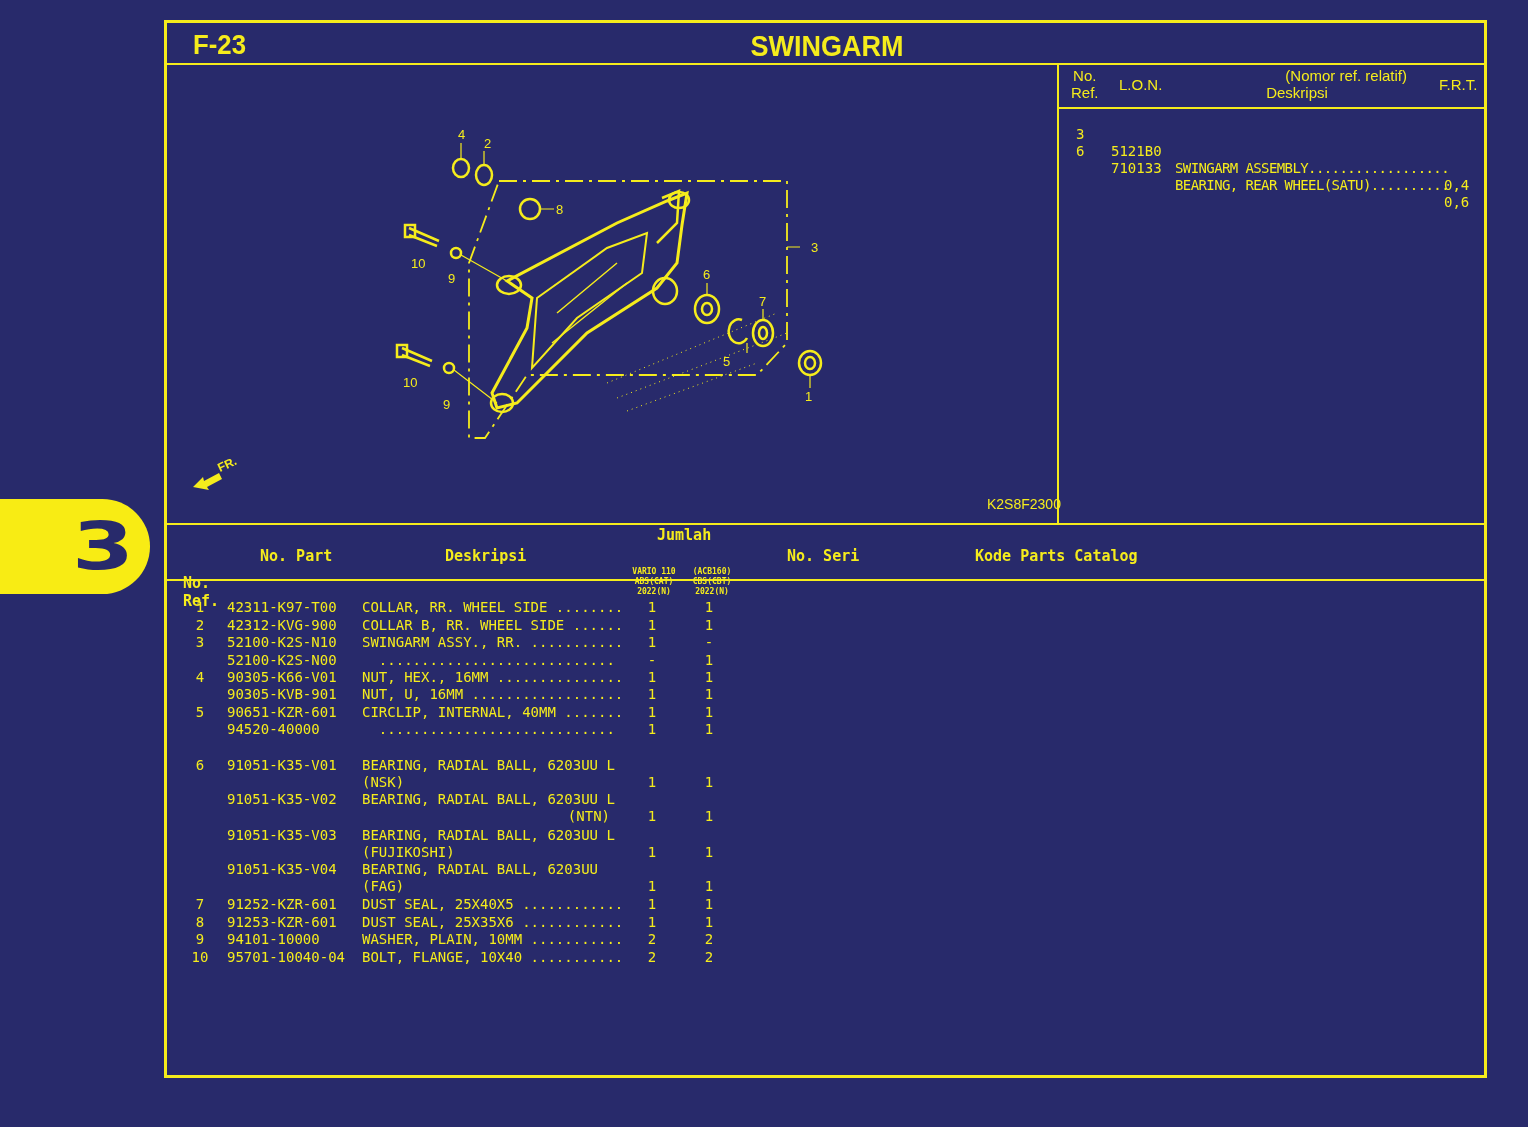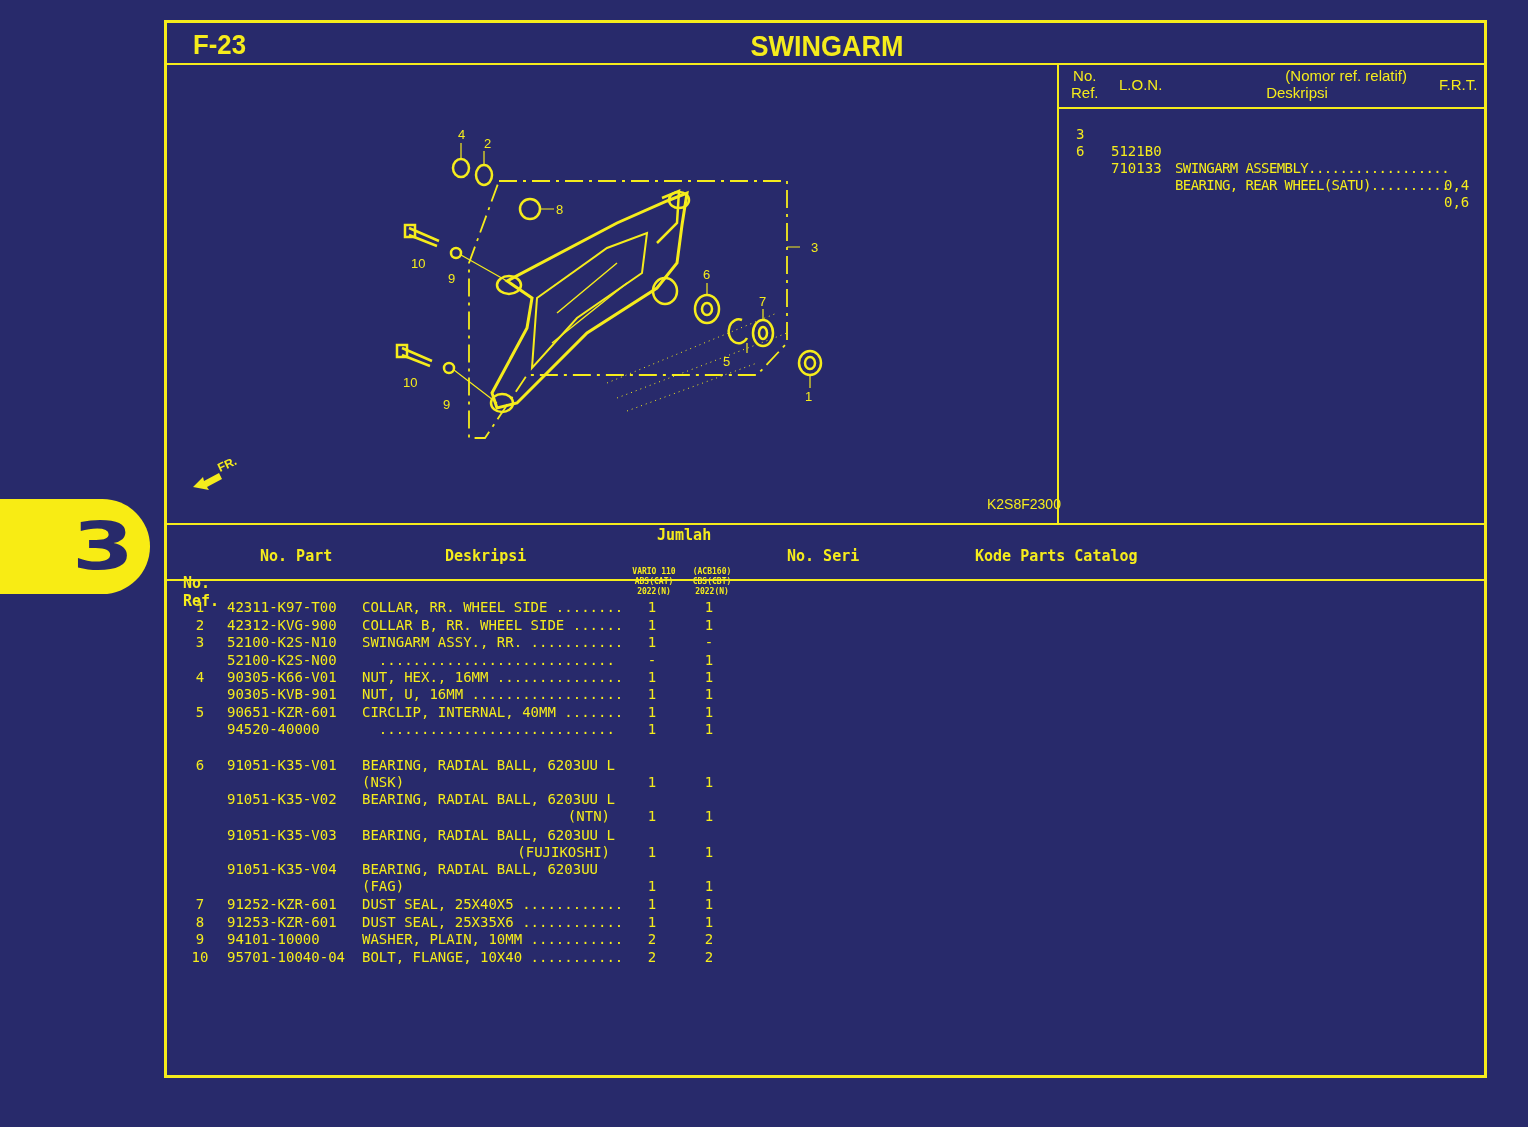--- a/index.html
+++ b/index.html
@@ -186,21 +186,21 @@
     <div class="row" style="top:18px"><span class="c-ref">2</span><span class="c-part">42312-KVG-900</span><span class="c-desc">COLLAR B, RR. WHEEL SIDE ......</span><span class="c-q1">1</span><span class="c-q2">1</span></div>
     <div class="row" style="top:35px"><span class="c-ref">3</span><span class="c-part">52100-K2S-N10</span><span class="c-desc">SWINGARM ASSY., RR. ...........</span><span class="c-q1">1</span><span class="c-q2">-</span></div>
     <div class="row" style="top:53px"><span class="c-ref"></span><span class="c-part">52100-K2S-N00</span><span class="c-desc">  ............................</span><span class="c-q1">-</span><span class="c-q2">1</span></div>
     <div class="row" style="top:70px"><span class="c-ref">4</span><span class="c-part">90305-K66-V01</span><span class="c-desc">NUT, HEX., 16MM ...............</span><span class="c-q1">1</span><span class="c-q2">1</span></div>
     <div class="row" style="top:87px"><span class="c-ref"></span><span class="c-part">90305-KVB-901</span><span class="c-desc">NUT, U, 16MM ..................</span><span class="c-q1">1</span><span class="c-q2">1</span></div>
     <div class="row" style="top:105px"><span class="c-ref">5</span><span class="c-part">90651-KZR-601</span><span class="c-desc">CIRCLIP, INTERNAL, 40MM .......</span><span class="c-q1">1</span><span class="c-q2">1</span></div>
     <div class="row" style="top:122px"><span class="c-ref"></span><span class="c-part">94520-40000</span><span class="c-desc">  ............................</span><span class="c-q1">1</span><span class="c-q2">1</span></div>
 
     <div class="row" style="top:158px; height:36px"><span class="c-ref">6</span><span class="c-part">91051-K35-V01</span><span class="c-desc">BEARING, RADIAL BALL, 6203UU L</span><span style="position:absolute; left:195px; top:17px; width:248px; text-align:left">(NSK)</span><span class="c-q1" style="top:17px">1</span><span class="c-q2" style="top:17px">1</span></div>
     <div class="row" style="top:192px; height:36px"><span class="c-ref"></span><span class="c-part">91051-K35-V02</span><span class="c-desc">BEARING, RADIAL BALL, 6203UU L</span><span style="position:absolute; left:195px; top:17px; width:248px; text-align:right">(NTN)</span><span class="c-q1" style="top:17px">1</span><span class="c-q2" style="top:17px">1</span></div>
-    <div class="row" style="top:228px; height:36px"><span class="c-ref"></span><span class="c-part">91051-K35-V03</span><span class="c-desc">BEARING, RADIAL BALL, 6203UU L</span><span style="position:absolute; left:195px; top:17px; width:248px; text-align:right">(FUJIKOSHI)</span><span class="c-q1" style="top:17px">1</span><span class="c-q2" style="top:17px">1</span></div>
+    <div class="row" style="top:228px; height:36px"><span class="c-ref"></span><span class="c-part">91051-K35-V03</span><span class="c-desc">BEARING, RADIAL BALL, 6203UU L</span><span style="position:absolute; left:195px; top:17px; width:248px; text-align:left">(FUJIKOSHI)</span><span class="c-q1" style="top:17px">1</span><span class="c-q2" style="top:17px">1</span></div>
     <div class="row" style="top:262px; height:36px"><span class="c-ref"></span><span class="c-part">91051-K35-V04</span><span class="c-desc">BEARING, RADIAL BALL, 6203UU</span><span style="position:absolute; left:195px; top:17px; width:248px; text-align:left">(FAG)</span><span class="c-q1" style="top:17px">1</span><span class="c-q2" style="top:17px">1</span></div>
 
     <div class="row" style="top:297px"><span class="c-ref">7</span><span class="c-part">91252-KZR-601</span><span class="c-desc">DUST SEAL, 25X40X5 ............</span><span class="c-q1">1</span><span class="c-q2">1</span></div>
     <div class="row" style="top:315px"><span class="c-ref">8</span><span class="c-part">91253-KZR-601</span><span class="c-desc">DUST SEAL, 25X35X6 ............</span><span class="c-q1">1</span><span class="c-q2">1</span></div>
     <div class="row" style="top:332px"><span class="c-ref">9</span><span class="c-part">94101-10000</span><span class="c-desc">WASHER, PLAIN, 10MM ...........</span><span class="c-q1">2</span><span class="c-q2">2</span></div>
     <div class="row" style="top:350px"><span class="c-ref">10</span><span class="c-part">95701-10040-04</span><span class="c-desc">BOLT, FLANGE, 10X40 ...........</span><span class="c-q1">2</span><span class="c-q2">2</span></div>
   </div>
 </div>
 
 </body></html>

